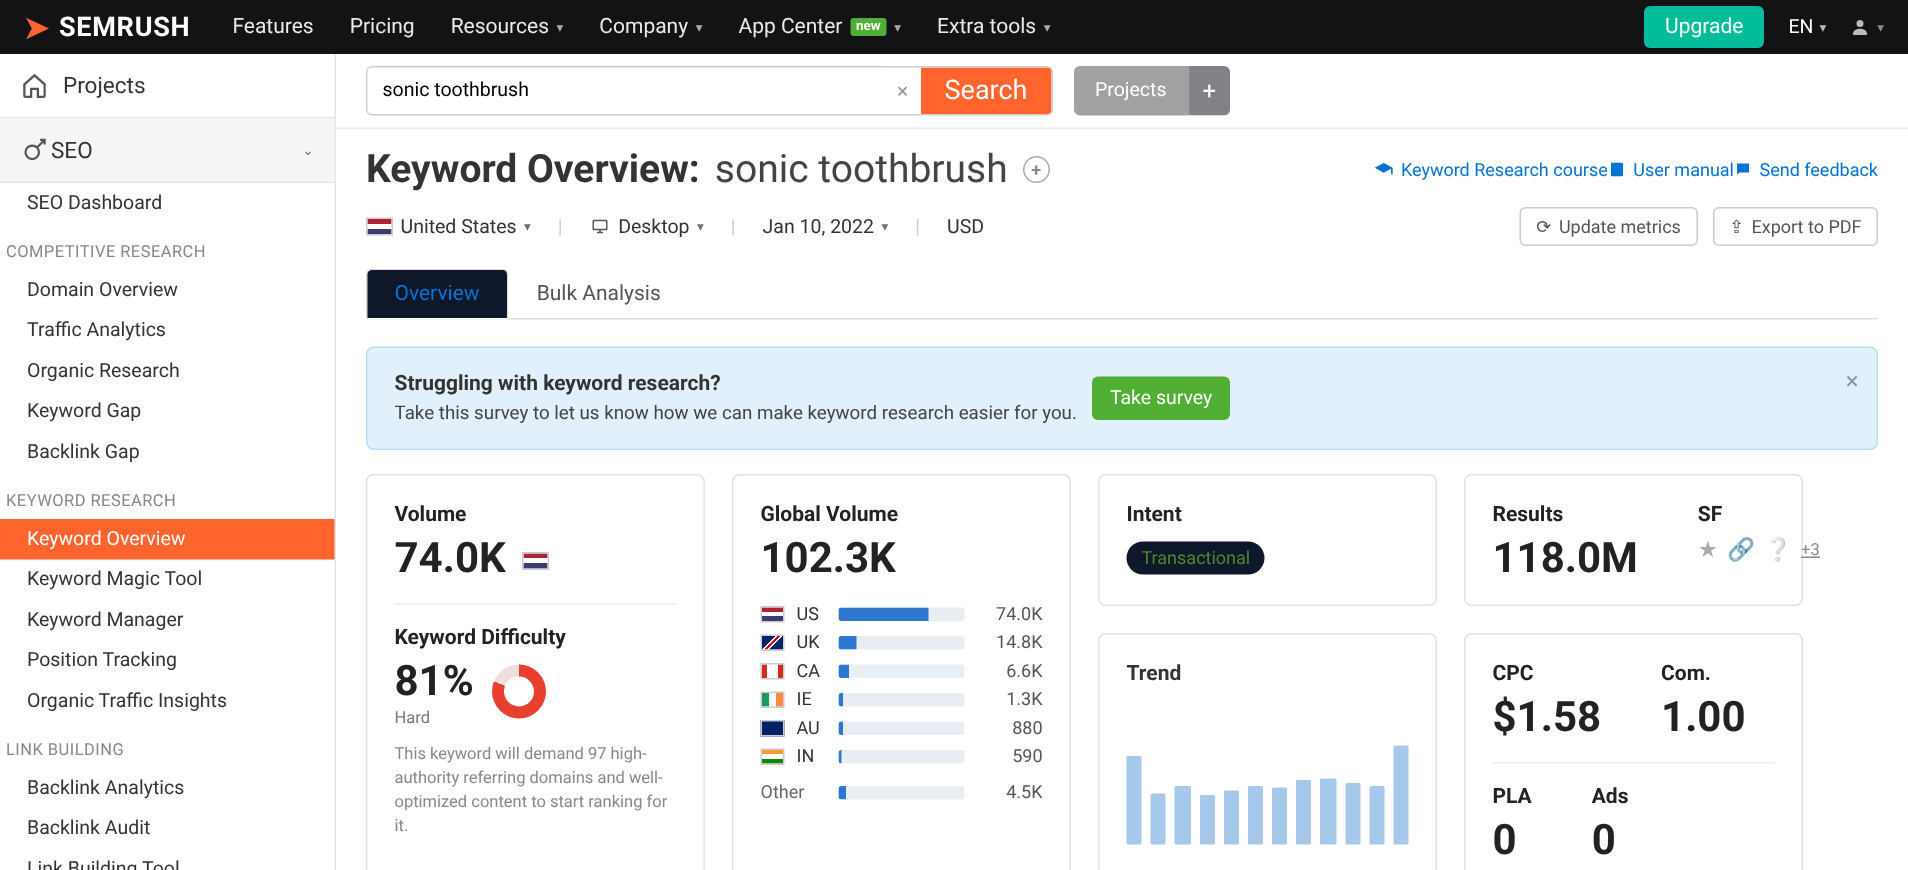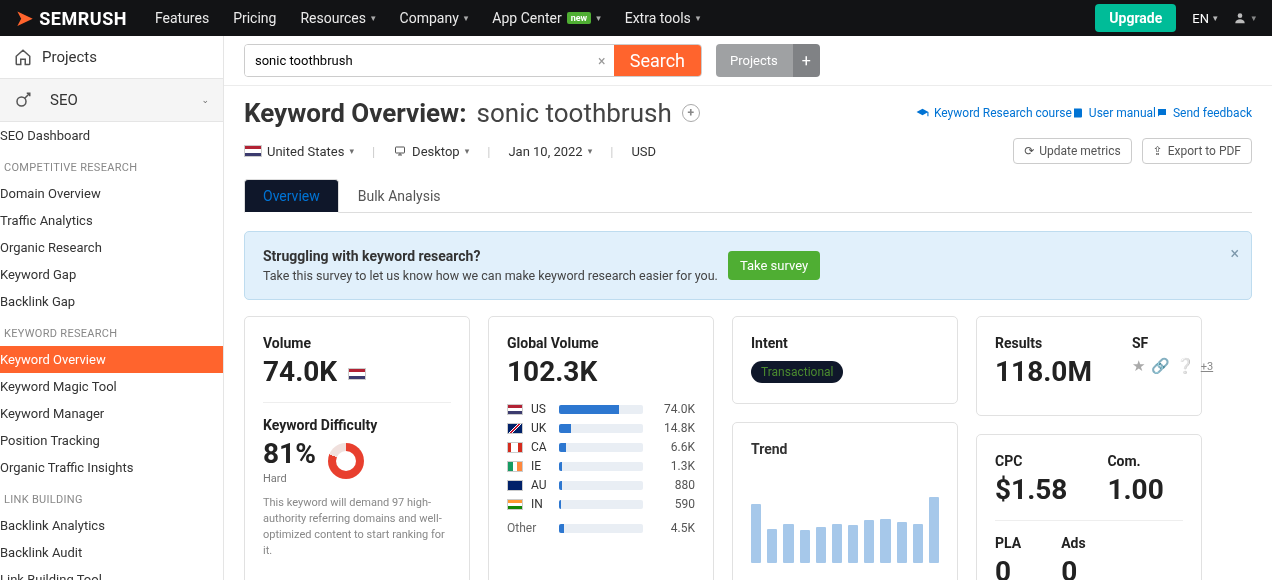--- a/index.html
+++ b/index.html
@@ -6,33 +6,33 @@
   body{background:#fff;font-size:13px;color:#333;width:1272px}
   
   .topbar{height:36px;background:#121315;display:flex;align-items:center;padding:0 16px;color:#fff}
   .logo{display:flex;align-items:center;font-weight:700;font-size:18px;margin-right:28px;letter-spacing:0.5px}
   .logo-icon{color:#ff642d;margin-right:6px;font-size:20px}
   .topnav{display:flex;align-items:center;gap:24px;flex:1}
   .topnav-item{color:#eaeaea;font-size:14px;cursor:pointer;display:flex;align-items:center;gap:5px}
   .chev{font-size:9px;opacity:.7}
   .badge-new{background:#4fae33;color:#fff;font-size:9px;padding:1px 4px;border-radius:2px;font-weight:700}
   .topbar-right{display:flex;align-items:center;gap:16px}
-  .upgrade{background:#00bc98;color:#fff;padding:6px 14px;border-radius:4px;font-size:14px;font-weight:700;cursor:pointer}
+  .upgrade{background:#00bc98;color:#fff;padding:6px 14px;border-radius:4px;font-size:14px;font-weight:400;cursor:pointer}
   .lang{display:flex;align-items:center;gap:4px;font-size:13px}
   .user{color:#bbb;display:flex;align-items:center;gap:4px}
   
   .layout{display:flex}
   .sidebar{width:224px;background:#fff;border-right:1px solid #e5e5e5}
   .side-row{display:flex;align-items:center;padding:12px 14px;gap:10px;font-size:15px;color:#333;cursor:pointer}
   .side-row.exp{justify-content:space-between;background:#f5f5f5;border-bottom:1px solid #e5e5e5}
   .side-row.projects{border-bottom:1px solid #e5e5e5}
   .side-heading{font-size:11px;font-weight:400;color:#888;letter-spacing:0.3px;padding:12px 4px 6px}
-  .side-item{padding:6px 0;font-size:13px;color:#333;cursor:pointer}
+  .side-item{padding:6px 18px;font-size:13px;color:#333;cursor:pointer}
   .side-item.active{background:#ff642d;color:#fff}
-  .side-seo-left{display:flex;align-items:center;gap:18px}
+  .side-seo-left{display:flex;align-items:center;gap:2px}
   
   .main{flex:1;background:#fff}
   .searchbar{display:flex;align-items:center;gap:14px;padding:8px 20px;border-bottom:1px solid #ececec}
   .search-wrap{display:flex;flex:0 0 458px;border:1px solid #ccc;border-radius:4px;overflow:hidden;height:33px}
   .search-input{flex:1;border:none;padding:0 10px;font-size:13px;outline:none}
   .clear{width:24px;display:flex;align-items:center;justify-content:center;color:#999;cursor:pointer;font-size:14px}
   .search-btn{background:#ff642d;color:#fff;border:none;padding:0 16px;font-size:18px;cursor:pointer}
   .proj-btn{background:#9fa1a3;color:#fff;border:none;height:33px;padding:0 14px;border-radius:4px 0 0 4px;font-size:13px}
   .plus-btn{background:#808285;color:#fff;border:none;height:33px;width:28px;border-radius:0 4px 4px 0;font-size:16px;border-left:1px solid rgba(255,255,255,.25)}
   .proj-grp{display:flex}
@@ -372,21 +372,21 @@
               <div class="tb" style="height: 52%;"></div>
               <div class="tb" style="height: 54%;"></div>
               <div class="tb" style="height: 50%;"></div>
               <div class="tb" style="height: 48%;"></div>
               <div class="tb" style="height: 80%;"></div>
             </div>
         </div>
       </div>
 
       <div class="c-stack">
-        <div class="card c4" style="height:100px">
+        <div class="card c4" style="height:88px">
           <div class="sf-row">
             <div>
               <div class="label">Results</div>
               <div class="big">118.0M</div>
             </div>
             <div>
               <div class="label">SF</div>
               <div class="sf-icons">
                 <span>★</span>
                 <span>🔗</span>

